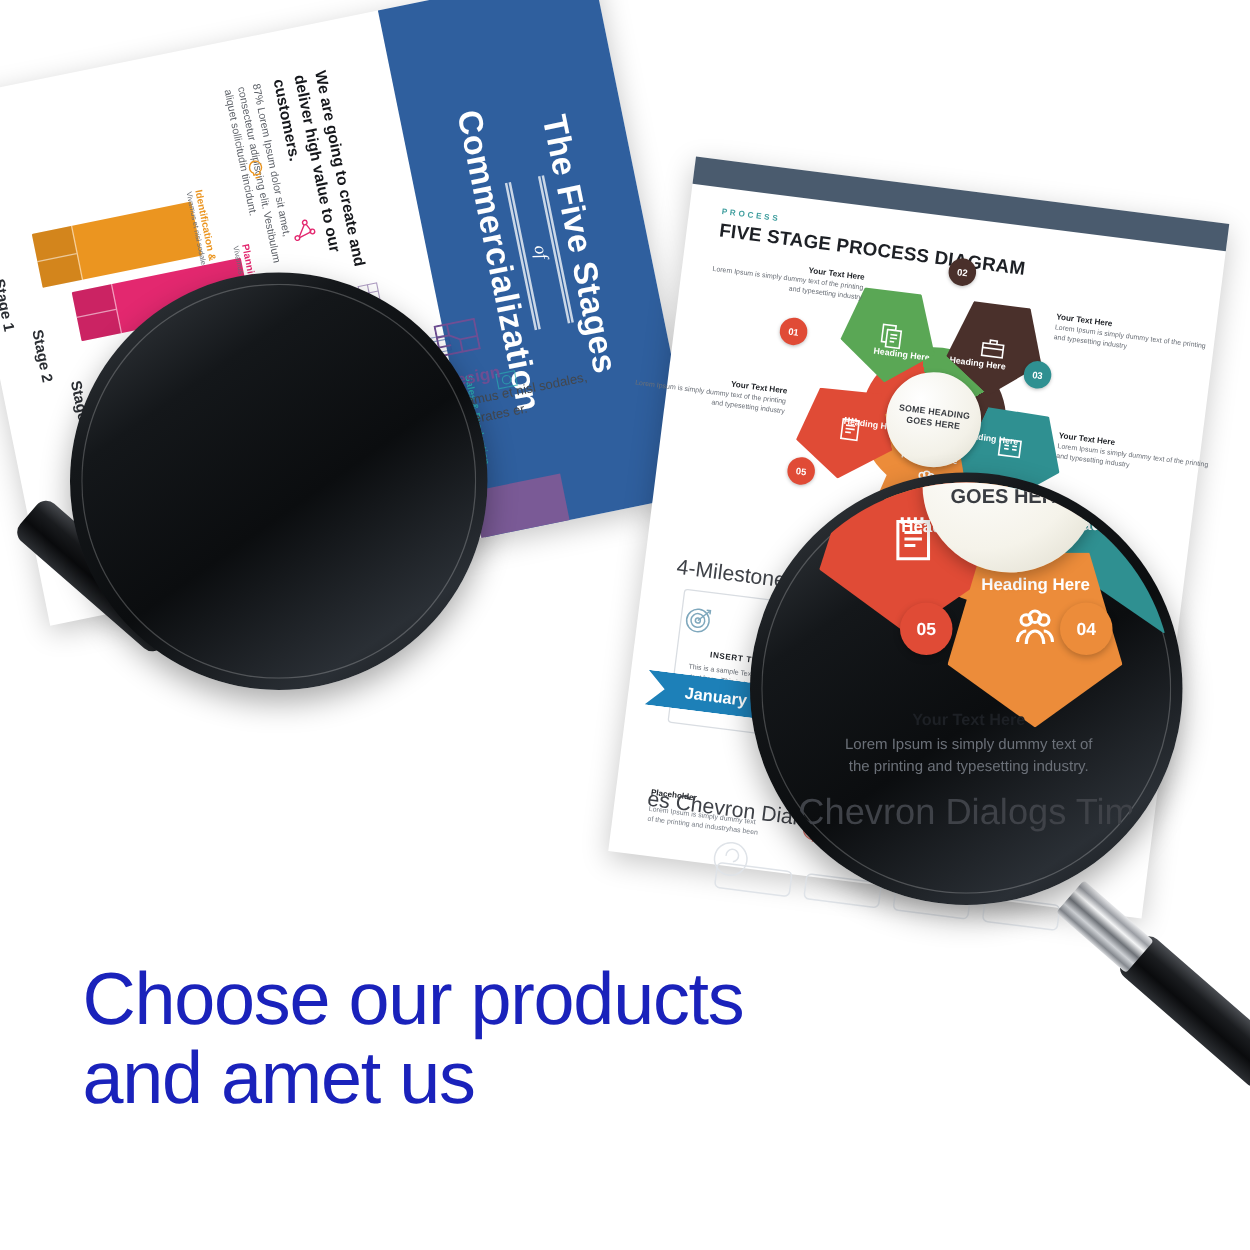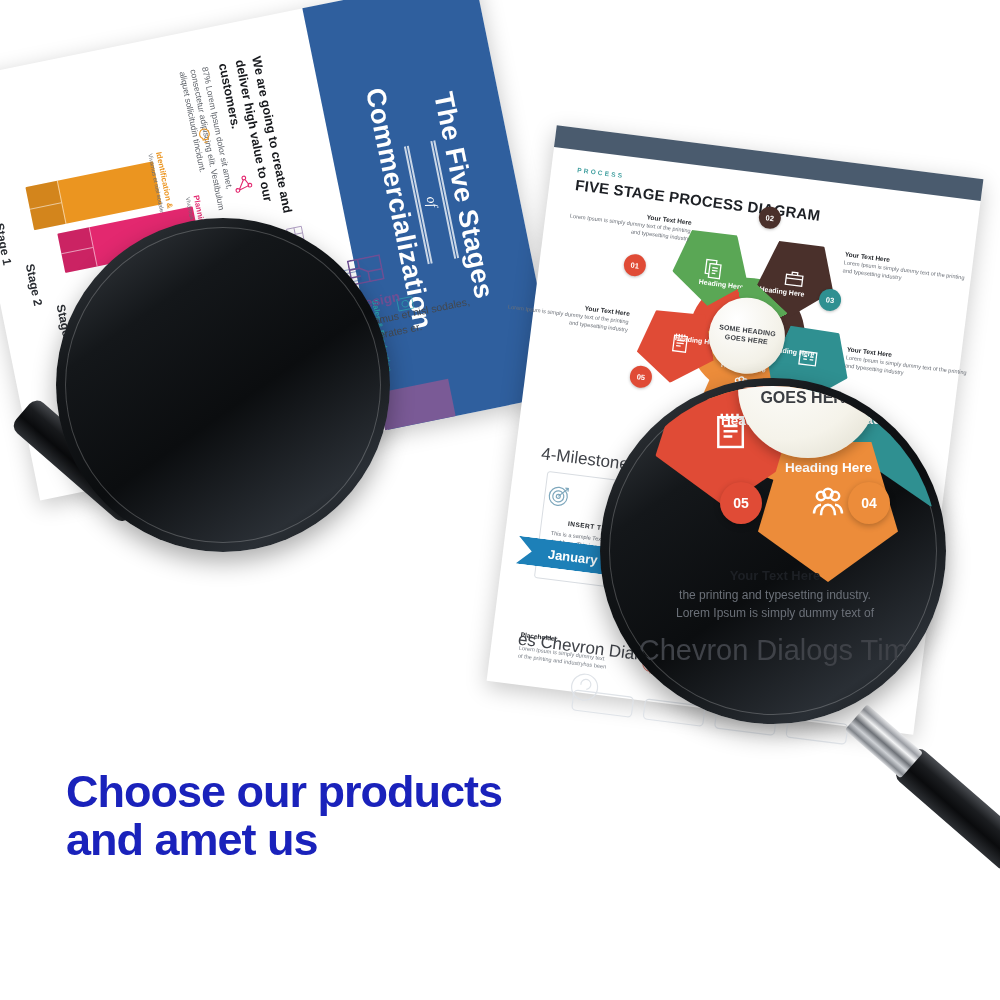--- a/index.html
+++ b/index.html
@@ -147,21 +147,21 @@
   .bnum { position:absolute; width:42px; height:42px; border-radius:50%; color:#fff;
      font-size:14px; font-weight:700; display:flex; align-items:center;
      justify-content:center; z-index:7; box-shadow:0 2px 6px rgba(0,0,0,.25); }
   .bcap { position:absolute; width:250px; text-align:center; z-index:8; }
   .bcap b { display:block; font-size:13px; color:#1d2025; margin-bottom:3px; }
   .bcap span { display:block; font-size:12px; color:#6b7078; line-height:1.5; }
   .btl { position:absolute; font-size:29px; color:#3f4248; white-space:nowrap; z-index:9; }
 
   
   #headline { position:absolute; left:66px; top:768px; width:760px;
-     font-size:45px; font-weight:700; line-height:1.07; letter-spacing:-1px; }
+     font-size:59px; font-weight:400; line-height:1.07; letter-spacing:-1px; }
   #headline div { white-space:nowrap; }
 </style>
 </head>
 <body>
 
 <div id="stage">
 
   <div class="slide" id="slideLeft">
 
     <div class="blueband">
@@ -486,22 +486,22 @@
 
       <div class="bhub" style="left:130px; top:-68px;">
         <span>SOME HEADING GOES HERE</span>
       </div>
 
       <div class="bnum" style="left:112px; top:96px; background:#e04b36;">05</div>
       <div class="bnum" style="left:240px; top:96px; background:#ec8c3a;">04</div>
 
       <div class="bcap" style="left:42px; top:182px;">
         <b>Your Text Here</b>
+        <span>Lorem Ipsum is simply dummy text of</span>
         <span>the printing and typesetting industry.</span>
-        <span>Lorem Ipsum is simply dummy text of</span>
       </div>
 
       <div class="btl" style="left:-8px; top:248px;">es Chevron Dialogs Timeline Te</div>
 
       <svg style="position:absolute; left:46px; top:296px; width:270px; height:40px;" viewBox="0 0 270 40" fill="none" stroke="#dfe3e8" stroke-width="1.6">
         <circle cx="52" cy="14" r="18"></circle>
           <rect x="40" y="22" width="74" height="26" rx="5"></rect>
         <rect x="128" y="22" width="74" height="26" rx="5"></rect>
         <rect x="216" y="22" width="74" height="26" rx="5"></rect>
         <path d="M46 12a7 7 0 1 1 9 6"></path>

